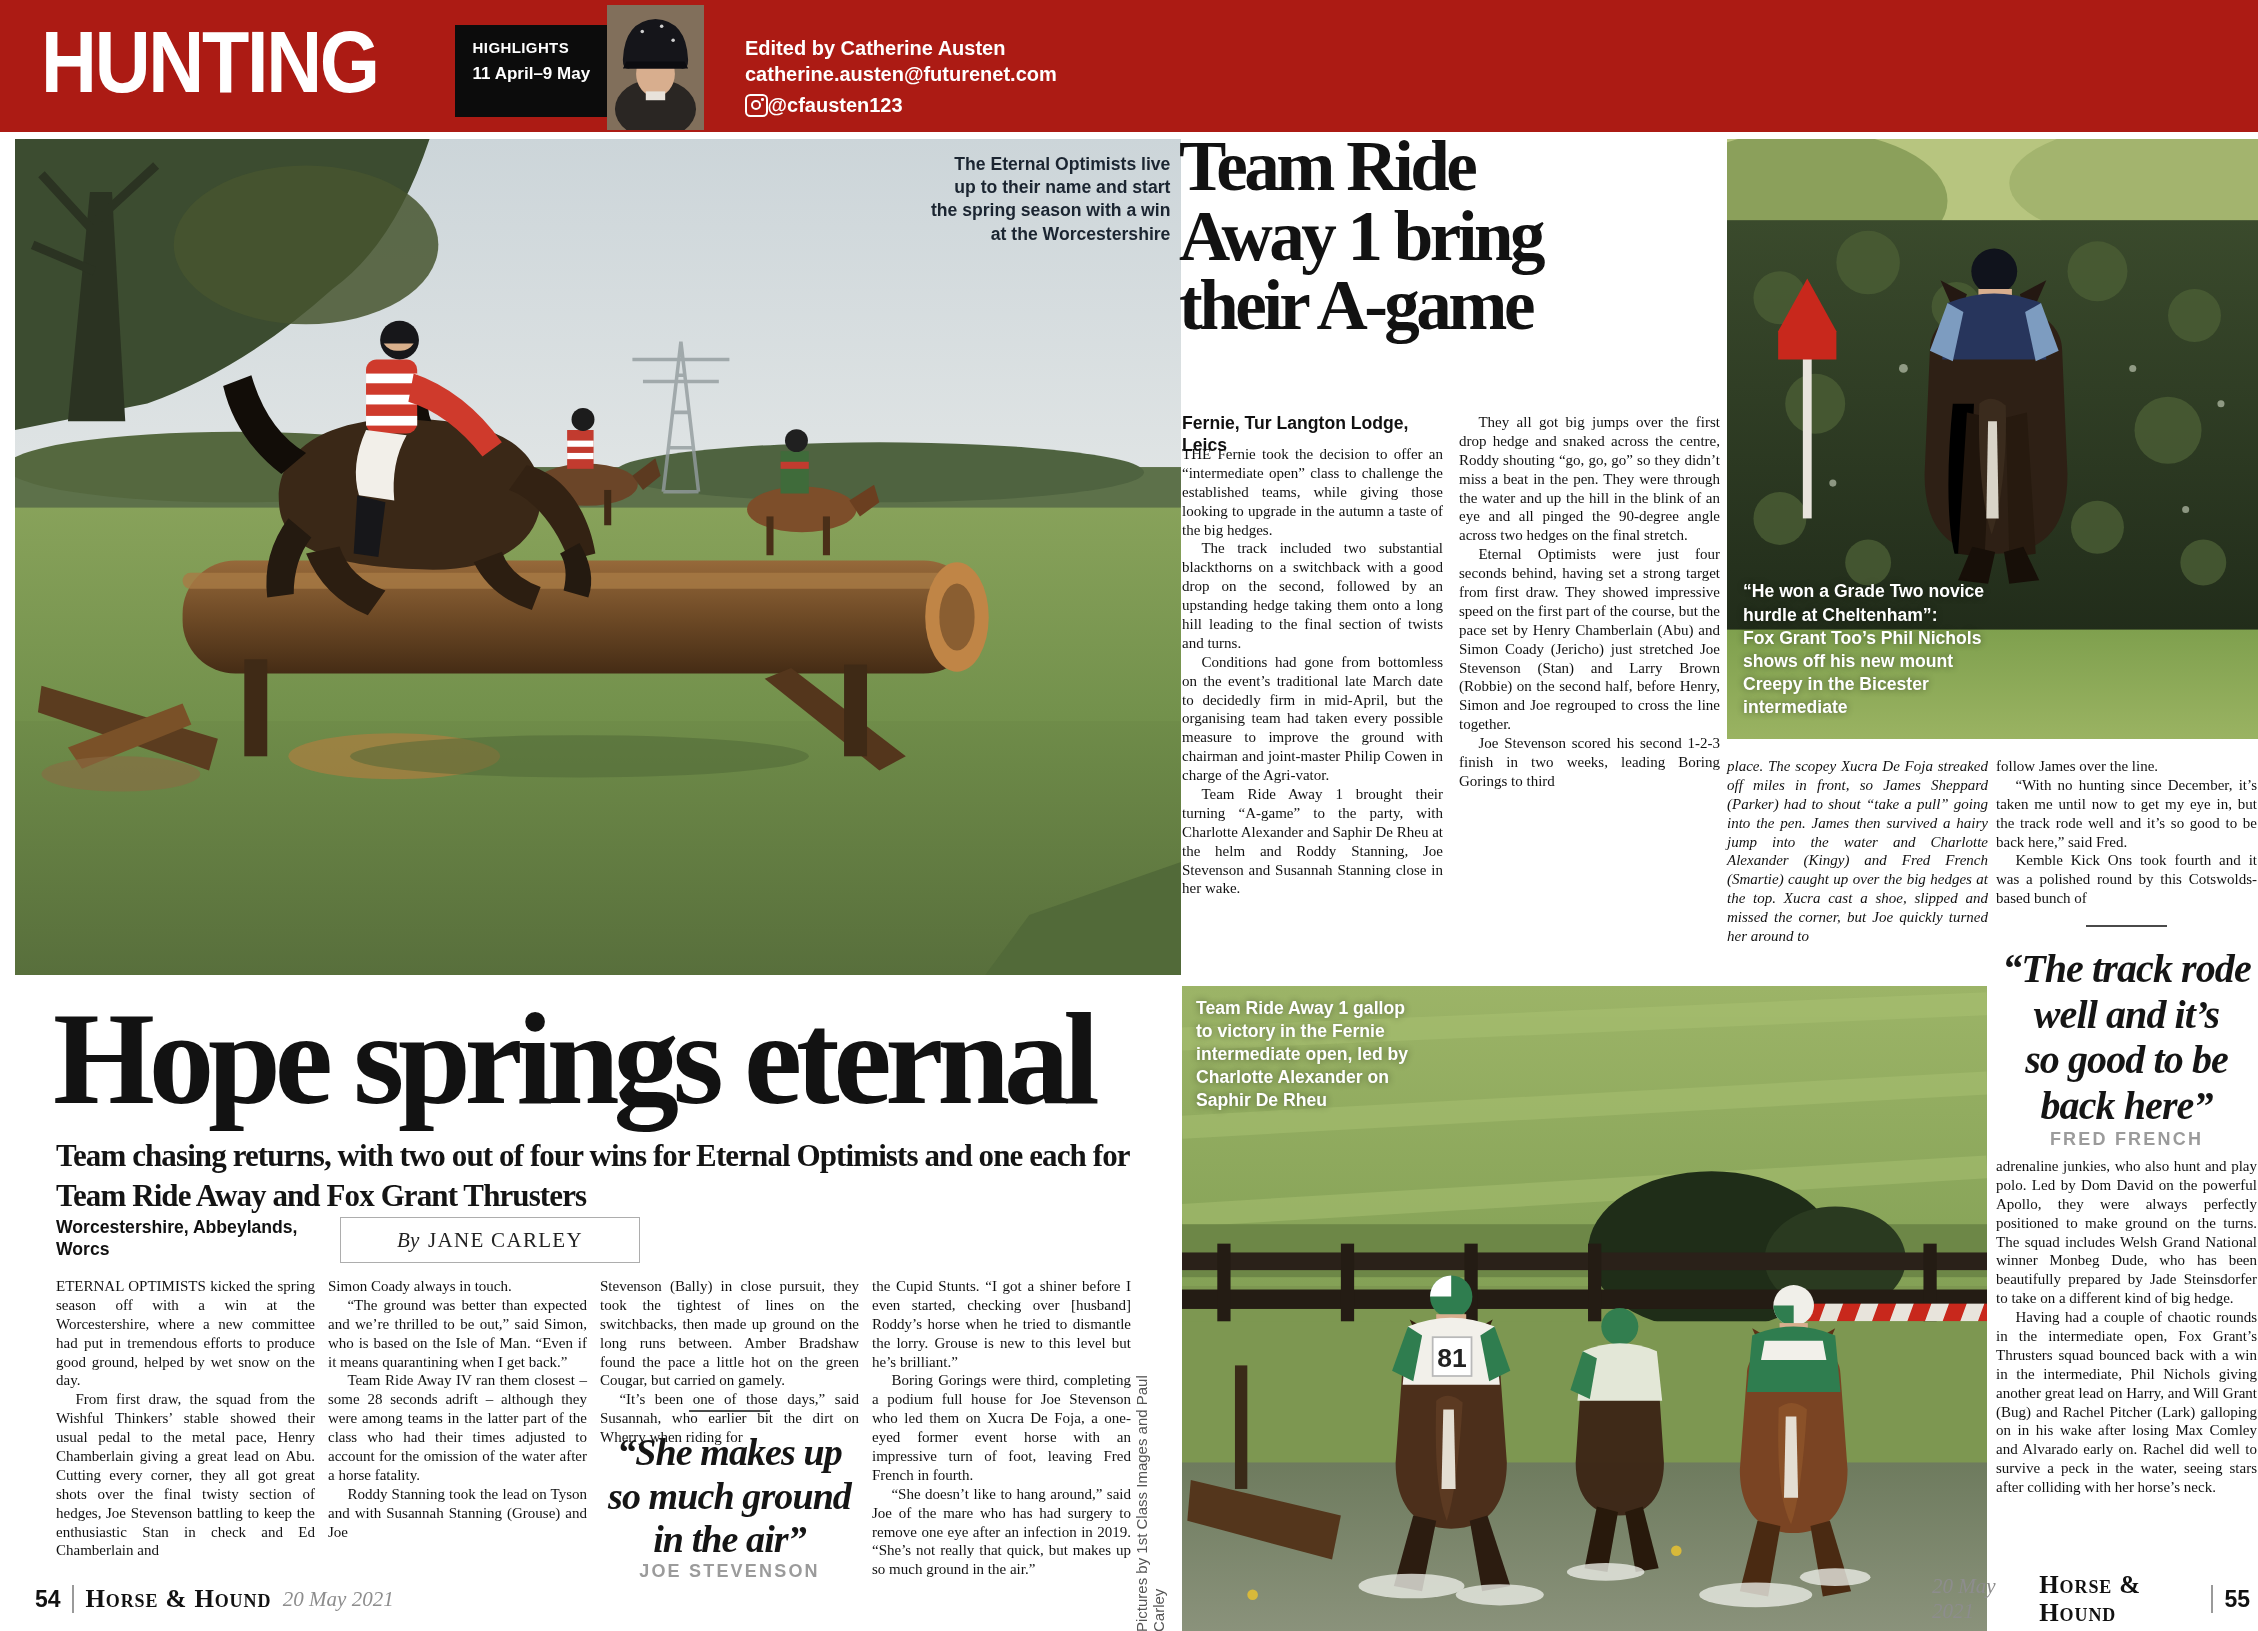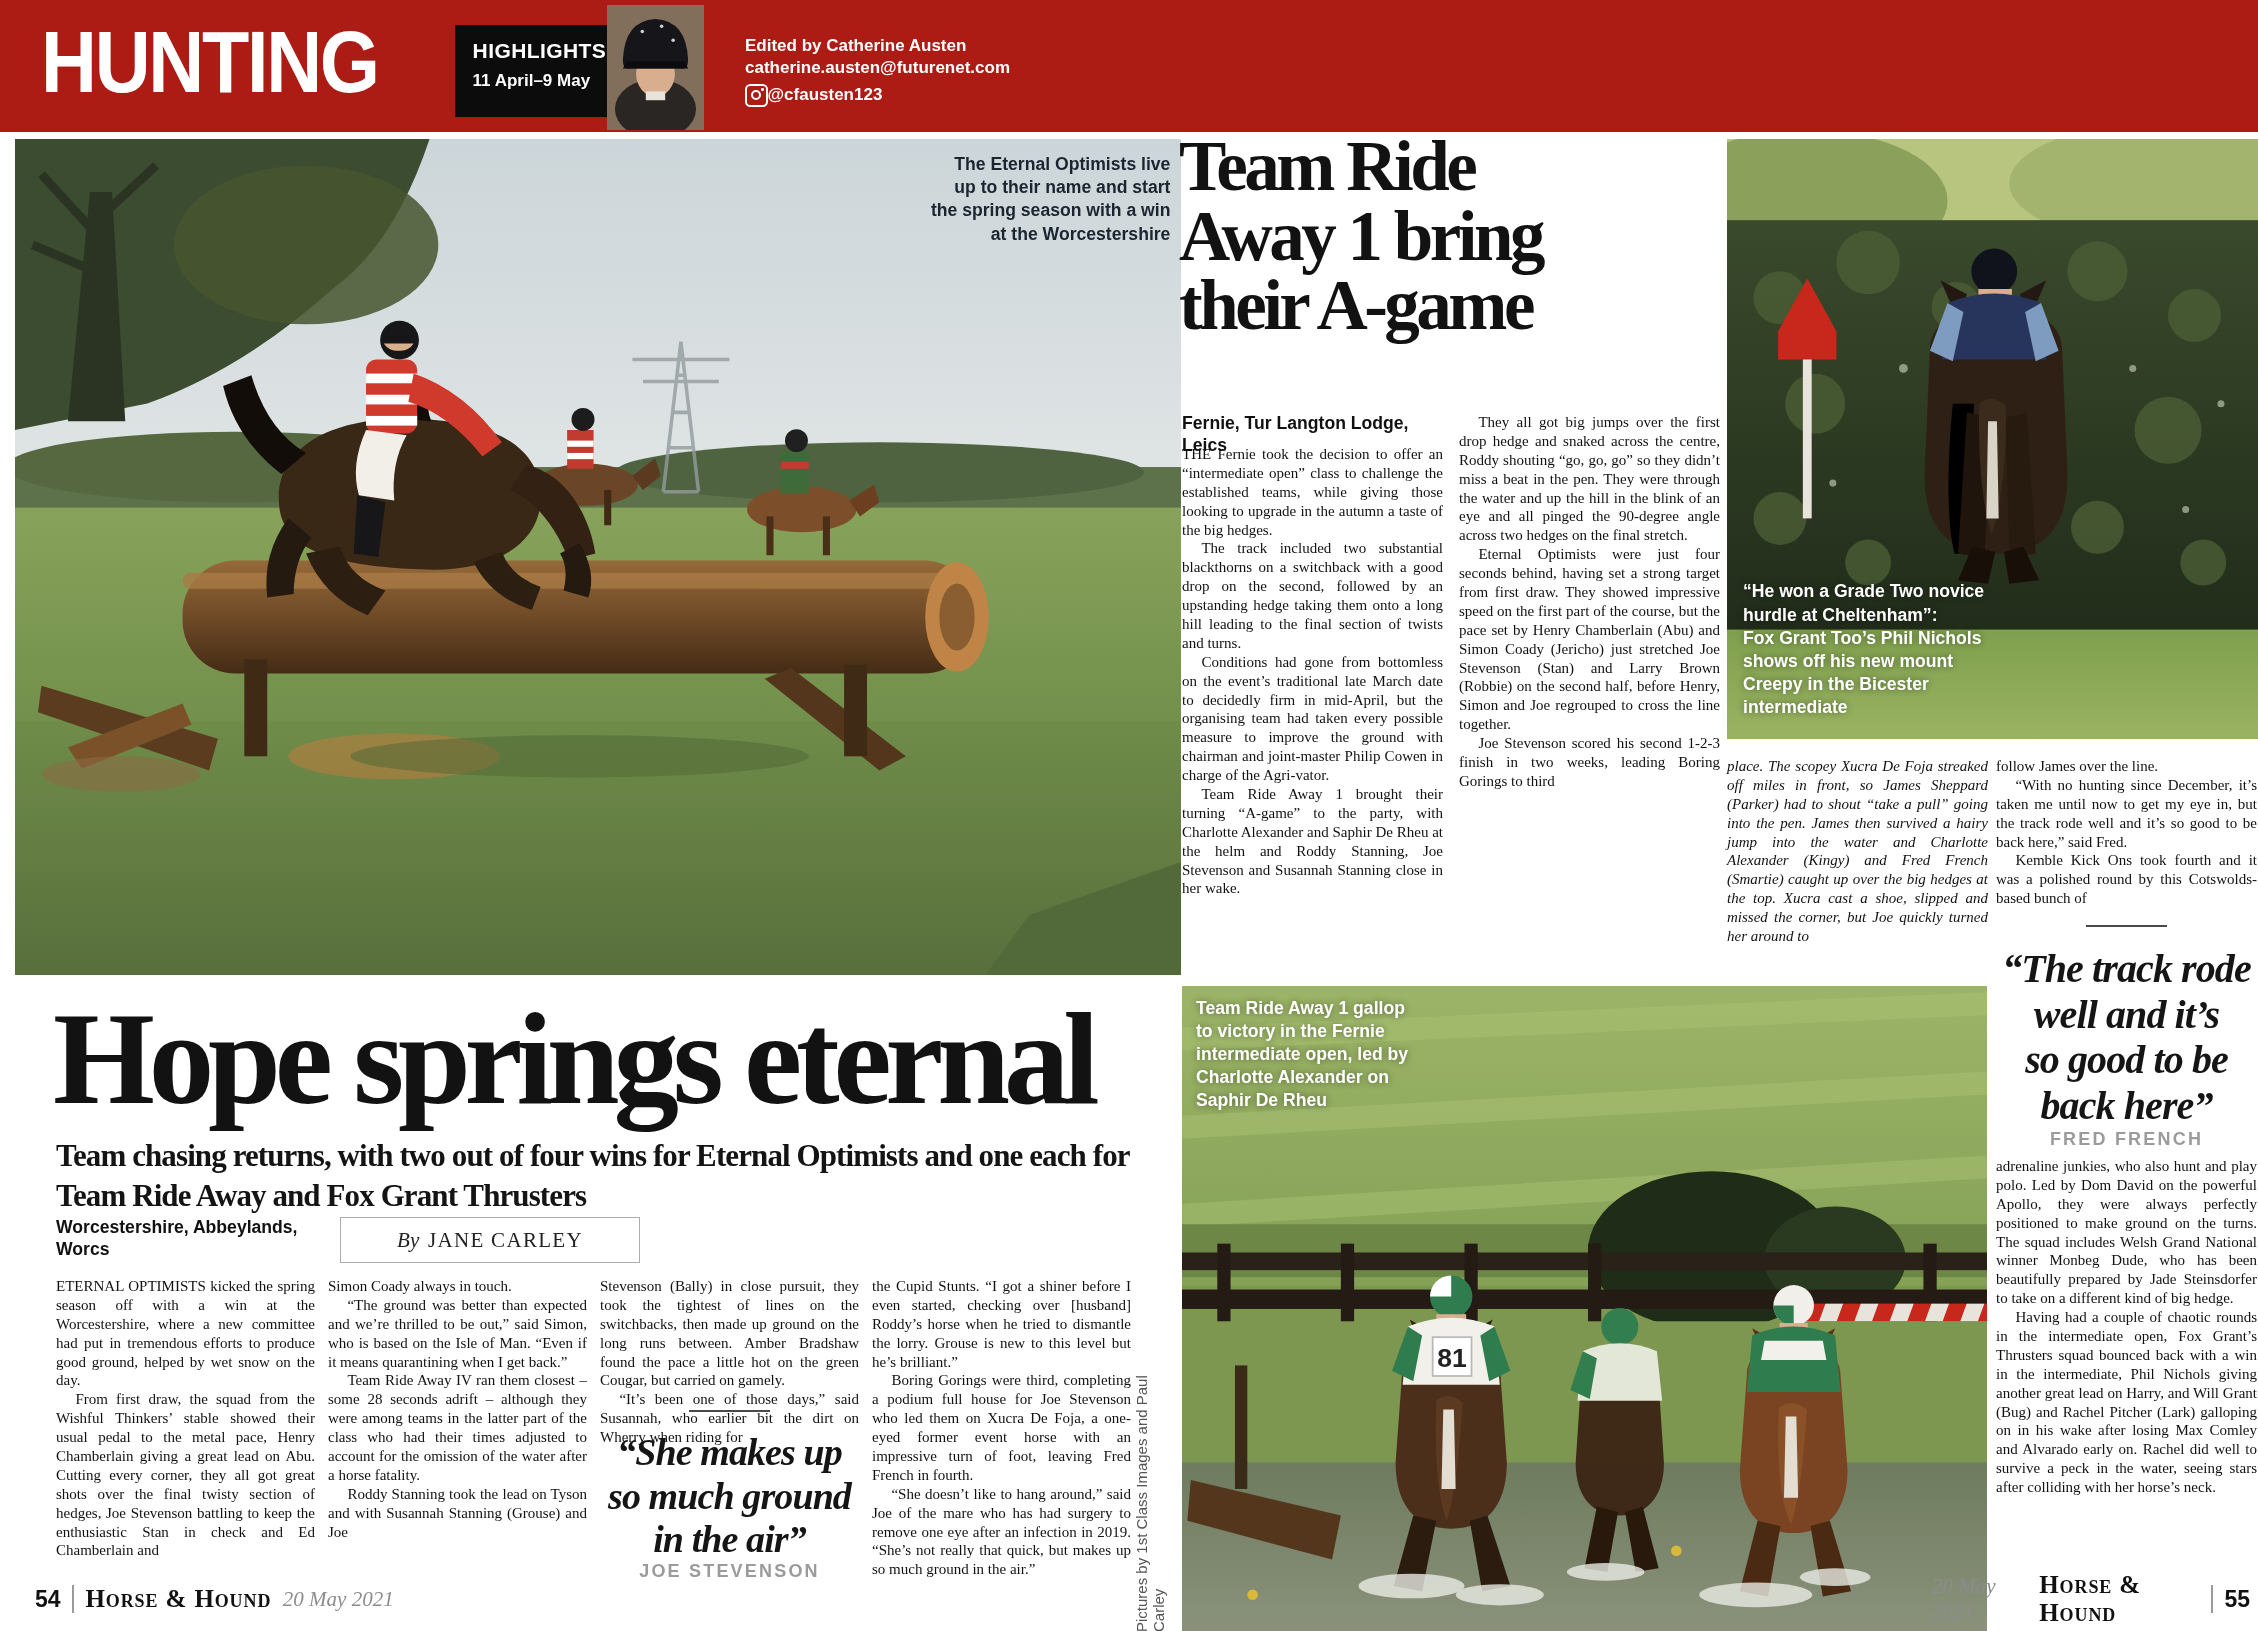--- a/index.html
+++ b/index.html
@@ -7,25 +7,25 @@
         font-family:"Liberation Serif",serif;color:#121212;}
   .abs{position:absolute;}
   .pre{white-space:pre-line;}
 
   
   #banner{left:0;top:0;width:2258px;height:132px;background:#ac1b14;}
   #banner-title{left:41px;top:14px;color:#fff;font-family:"Liberation Sans",sans-serif;
     font-weight:bold;font-size:88px;letter-spacing:-2.6px;transform:scaleX(.88);transform-origin:left top;line-height:1.1;}
   #hl-box{left:455px;top:25px;width:176px;height:92px;background:#0c0c0c;color:#fff;
     font-family:"Liberation Sans",sans-serif;padding:14px 0 0 17.6px;box-sizing:border-box;}
-  #hl-label{font-size:21px;font-weight:bold;letter-spacing:0.4px;}
+  #hl-label{font-size:15px;font-weight:bold;letter-spacing:0.4px;}
   #hl-dates{font-size:17px;font-weight:bold;margin-top:8px;}
   #avatar{left:607px;top:5.3px;width:97px;height:125px;overflow:hidden;}
   #editor{left:745px;top:35px;color:#fff;font-family:"Liberation Sans",sans-serif;
-    font-weight:bold;font-size:17px;line-height:1.32;}
+    font-weight:bold;font-size:20px;line-height:1.32;}
   #editor .igrow{display:flex;align-items:center;margin-top:4.4px;}
   .ig{position:relative;width:18.5px;height:18.5px;border:2.2px solid #fff;border-radius:5.3px;display:inline-block;}
   .ig::after{content:"";position:absolute;left:4px;top:4px;width:6.2px;height:6.2px;border:2.2px solid #fff;border-radius:50%;}
   .ig::before{content:"";position:absolute;right:1.8px;top:1.8px;width:2.6px;height:2.6px;background:#fff;border-radius:50%;}
 
   
   .photo{overflow:hidden;background:#7d9751;}
   .photo svg{display:block;width:100%;height:100%;}
   #photo-left{left:7px;top:139px;width:1166px;height:836px;margin-left:8px;}
   #photo-right{left:1727px;top:139px;width:531px;height:600px;}

